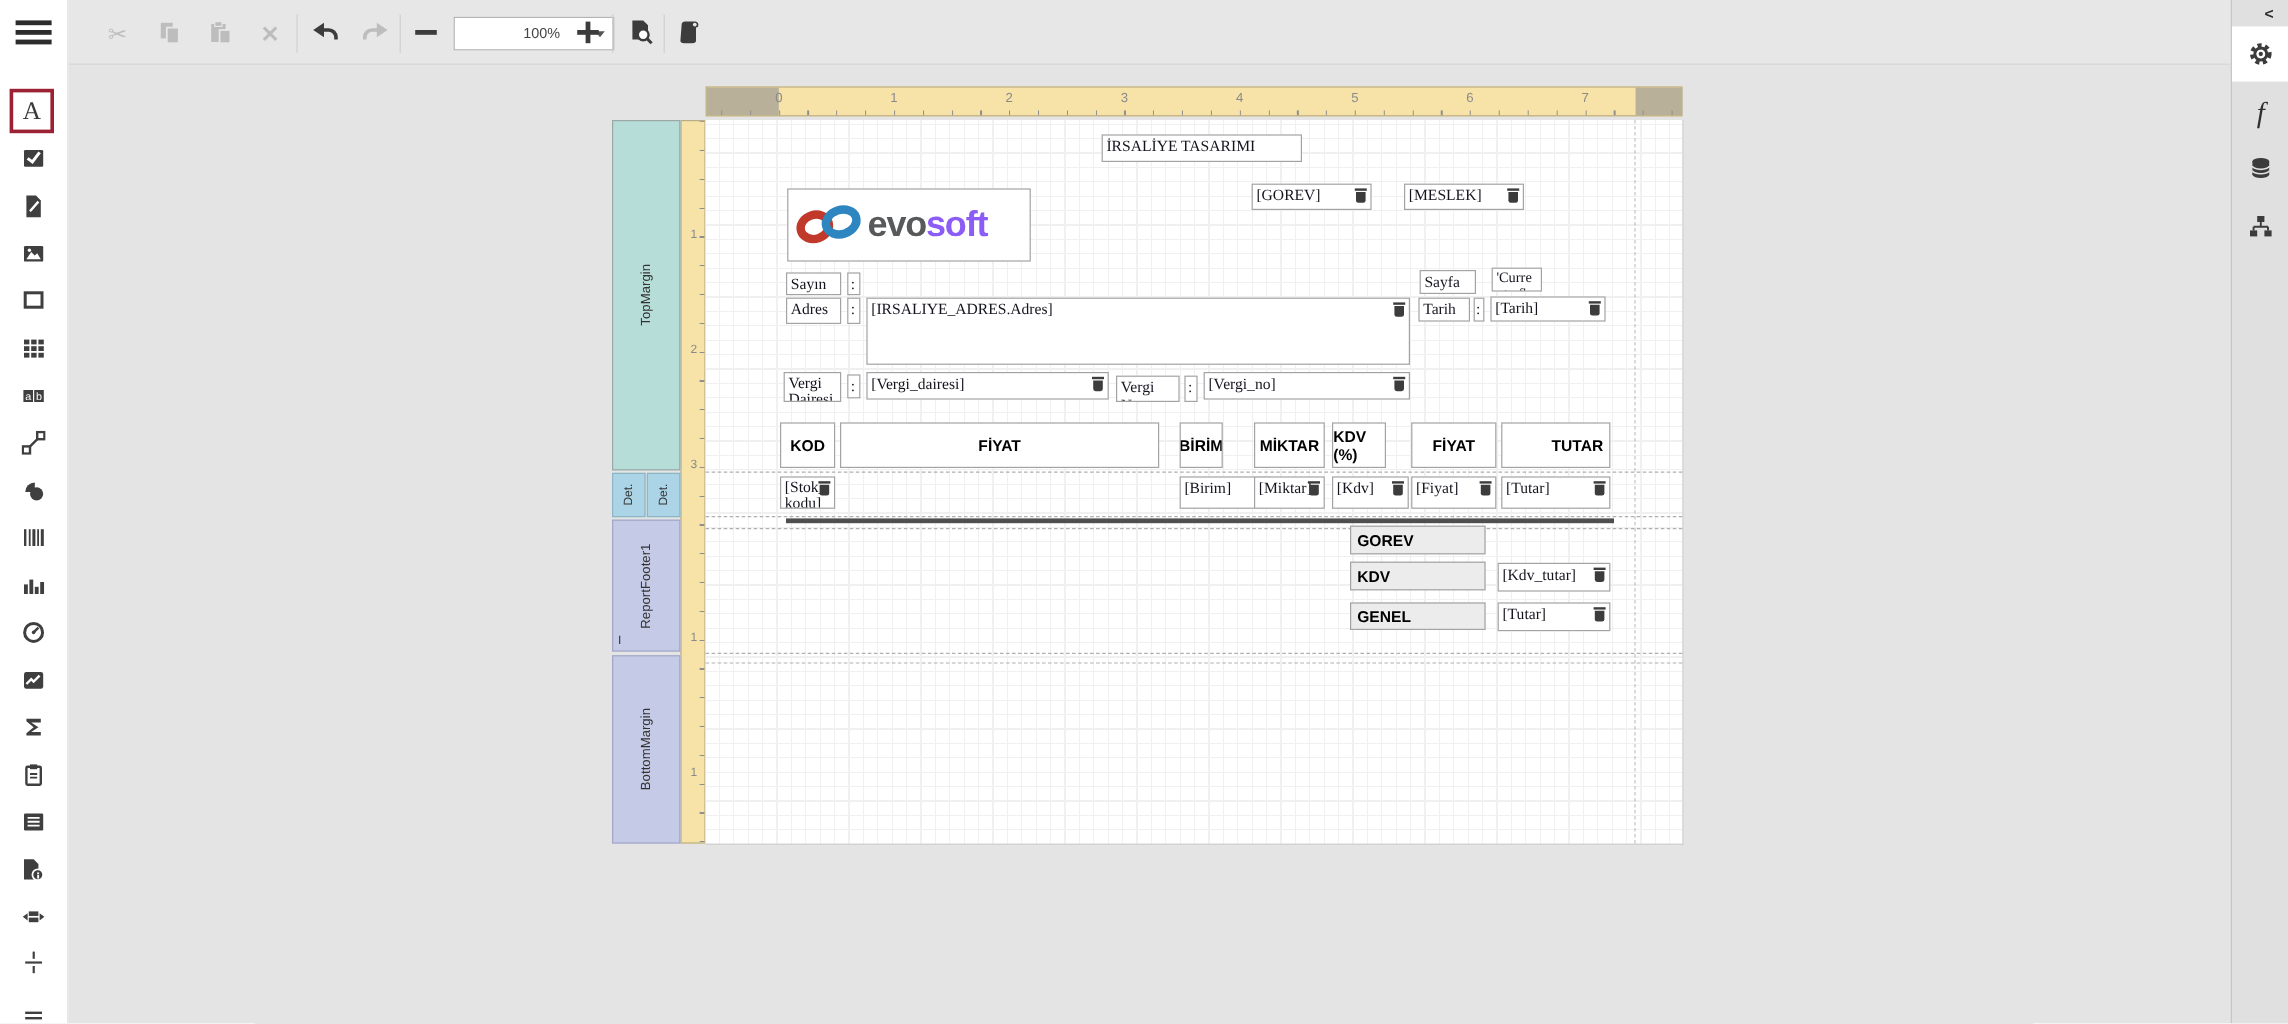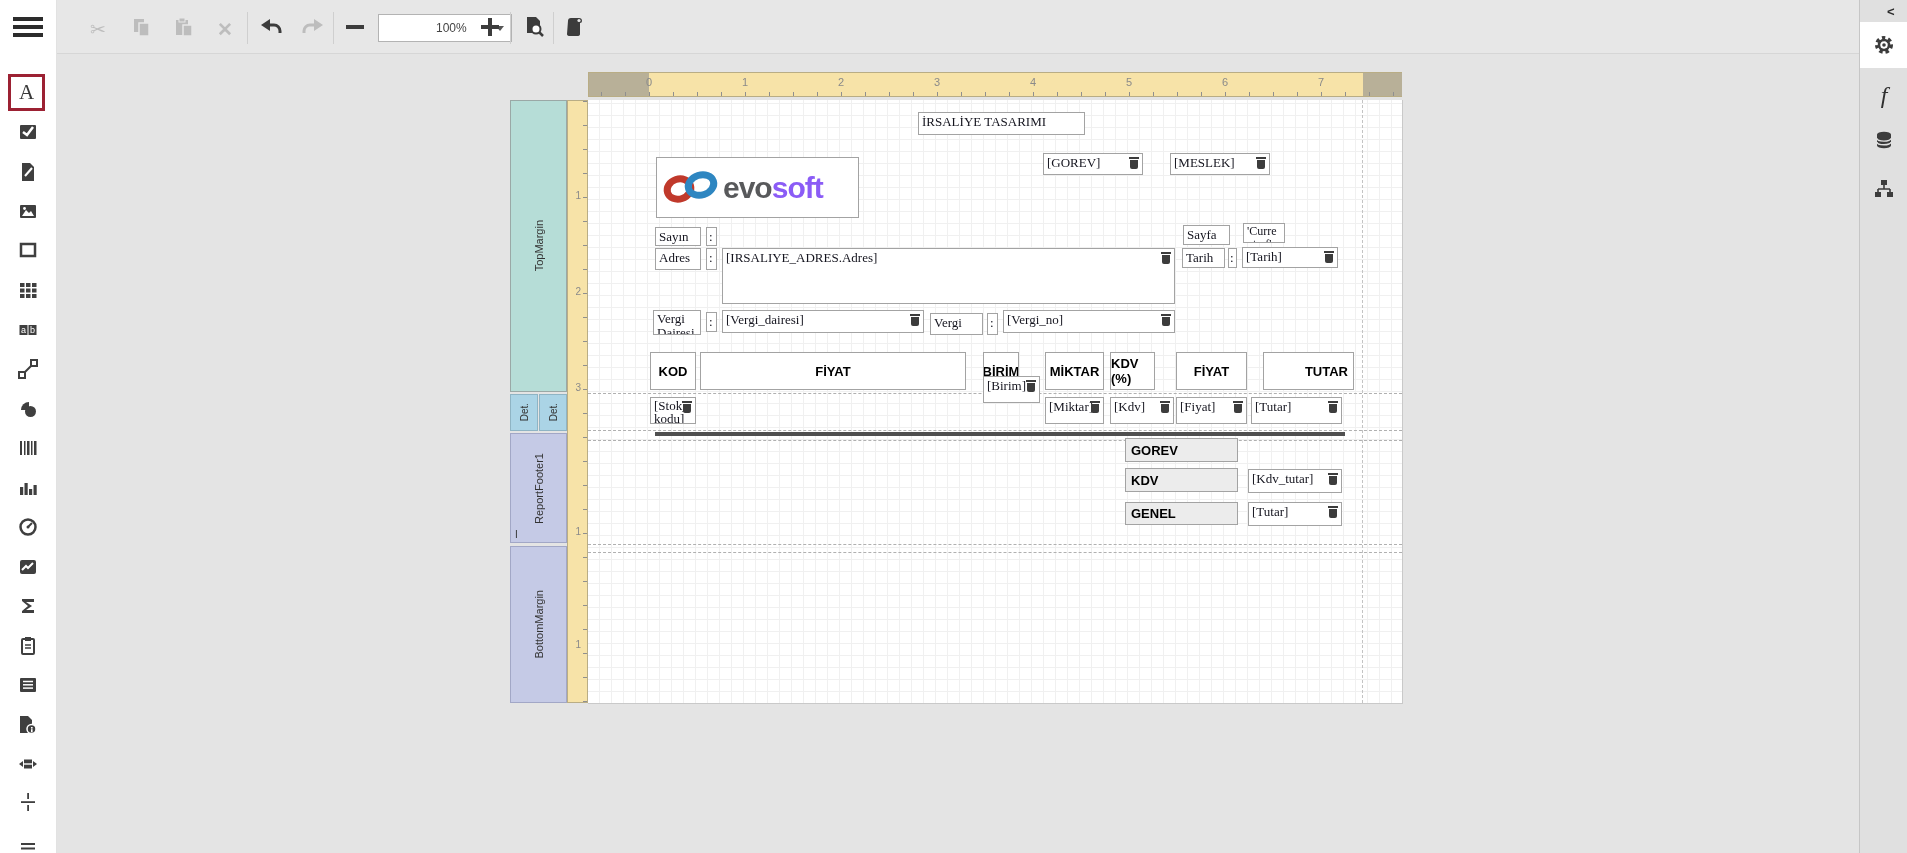--- a/index.html
+++ b/index.html
@@ -46,21 +46,21 @@
   .dashh{position:absolute;left:588px;width:814px;height:0;border-top:1px dashed #b0b0b0;}
   #marginline{position:absolute;left:1362px;top:100px;height:603px;width:0;border-left:1px dashed #c3c3c3;}
   #darkline{position:absolute;left:655px;top:432px;width:690px;height:4px;background:#4f4f4f;}
   
   .fb{position:absolute;background:#fff;border:1px solid #a3a3a3;box-sizing:border-box;overflow:hidden;
       font-family:"Liberation Serif",serif;font-size:13px;color:#14141e;line-height:15px;padding:1px 3px;}
   .fb .t{display:block;}
   .wrapbreak{word-break:break-all;}
   .hdr{position:absolute;background:#fff;border:1px solid #a3a3a3;box-sizing:border-box;display:flex;align-items:center;justify-content:center;
       font-family:"Liberation Sans",sans-serif;font-size:13px;font-weight:bold;color:#000;overflow:hidden;}
-  .hdr.right{justify-content:flex-end;padding-right:5px;margin-left:12px;}
+  .hdr.right{justify-content:flex-end;padding-right:5px;}
   .gbox{position:absolute;background:#ececec;border:1px solid #a3a3a3;box-sizing:border-box;display:flex;align-items:center;
       font-family:"Liberation Sans",sans-serif;font-size:13px;font-weight:bold;color:#000;padding-left:5px;overflow:hidden;}
   .trash{position:absolute;top:3px;right:3px;width:10px;height:12px;}
   .trash::before{content:"";position:absolute;top:0;left:0;right:0;height:2px;background:#3c3c3c;}
   .trash::after{content:"";position:absolute;top:3px;left:1px;right:1px;bottom:0;background:#3c3c3c;border-radius:0 0 2px 2px;}
   
   #logo span{font-size:30px;font-weight:bold;font-family:"Liberation Sans",sans-serif;letter-spacing:-1px;}
 </style>
 </head>
 <body>
@@ -466,21 +466,21 @@
       <span>FİYAT</span>
     </div>
   <div class="hdr right" style="left:1251px;top:352px;width:91px;height:38px">
       <span>TUTAR</span>
     </div>
 
   <div class="fb wrapbreak" style="left:650px;top:397px;width:46px;height:27px;line-height:13px">
     <span class="t">[Stok_kodu]</span>
     <span class="trash"></span>
   </div>
-  <div class="fb" style="left:983px;top:376px;width:57px;height:27px">
+  <div class="fb" style="left:983px;top:397px;width:76px;height:27px">
     <span class="t">[Birim]</span>
     <span class="trash"></span>
   </div>
   <div class="fb" style="left:1045px;top:397px;width:59px;height:27px">
     <span class="t">[Miktar]</span>
     <span class="trash"></span>
   </div>
   <div class="fb" style="left:1110px;top:397px;width:64px;height:27px">
     <span class="t">[Kdv]</span>
     <span class="trash"></span>

